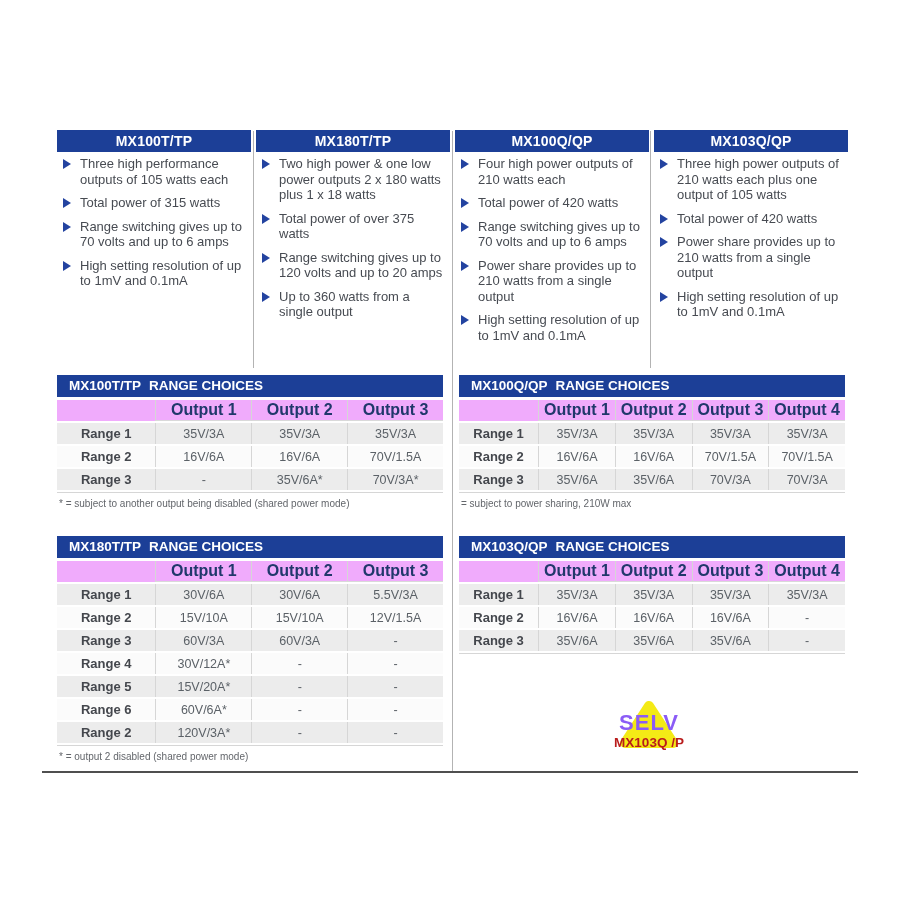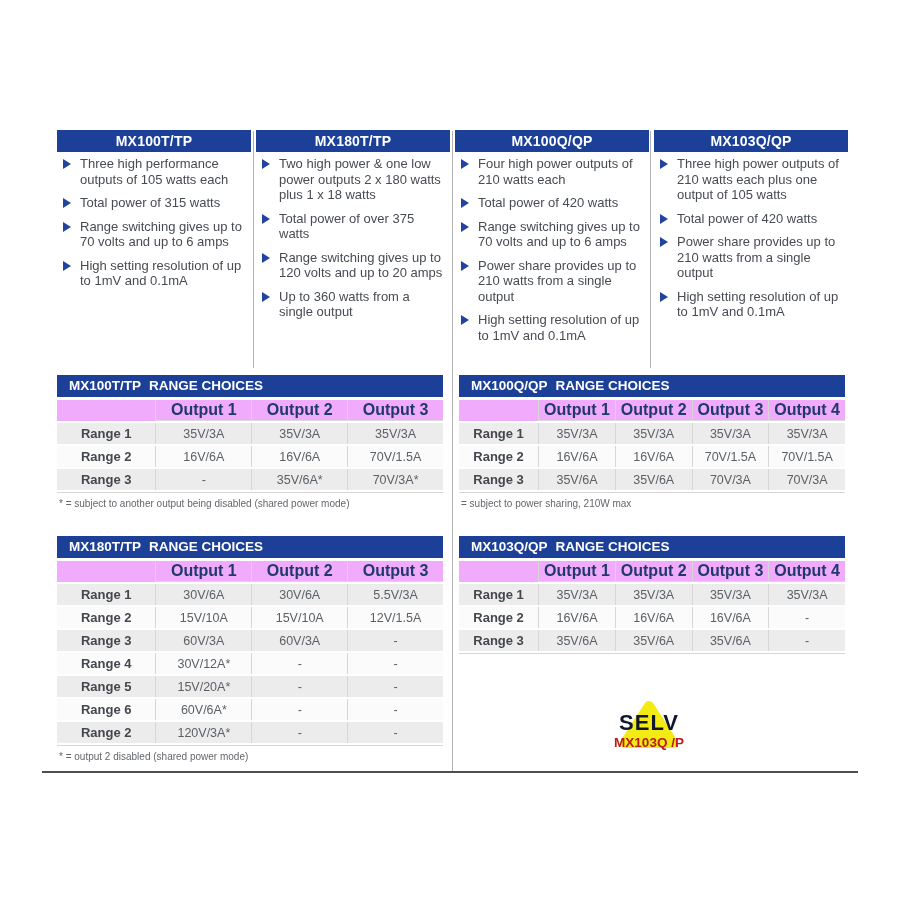--- a/index.html
+++ b/index.html
@@ -49,21 +49,21 @@
   table.rt tbody tr:nth-child(odd)  > * { background:#ececec; }
   table.rt tbody tr:nth-child(even) > * { background:#fbfbfb; }
   table.rt.cols-3 th.label-col { width:25.5%; }
   table.rt.cols-4 th.label-col { width:20.5%; }
   .footnote { margin-top:5px; padding-left:2px; font-size:10px; color:#63666b; }
 
   
   .selv { position:absolute; left:601px; top:697px; width:96px; height:62px; }
   .selv svg { position:absolute; left:17px; top:2px; }
   .selv .selv-label { position:absolute; left:0; top:13px; width:100%; text-align:center;
-                      font-weight:bold; font-size:22px; letter-spacing:1px; color:#0f172a; }
+                      font-weight:bold; font-size:22px; letter-spacing:1px; color:#8b5cf6; }
   .selv .selv-model { position:absolute; left:0; top:38px; width:100%; text-align:center;
                       font-weight:bold; font-size:13.5px; color:#b91c1c; }
 
   :root { --blue:#1c3f97; }
 </style>
 </head>
 <body>
 
 <div class="page">
 

